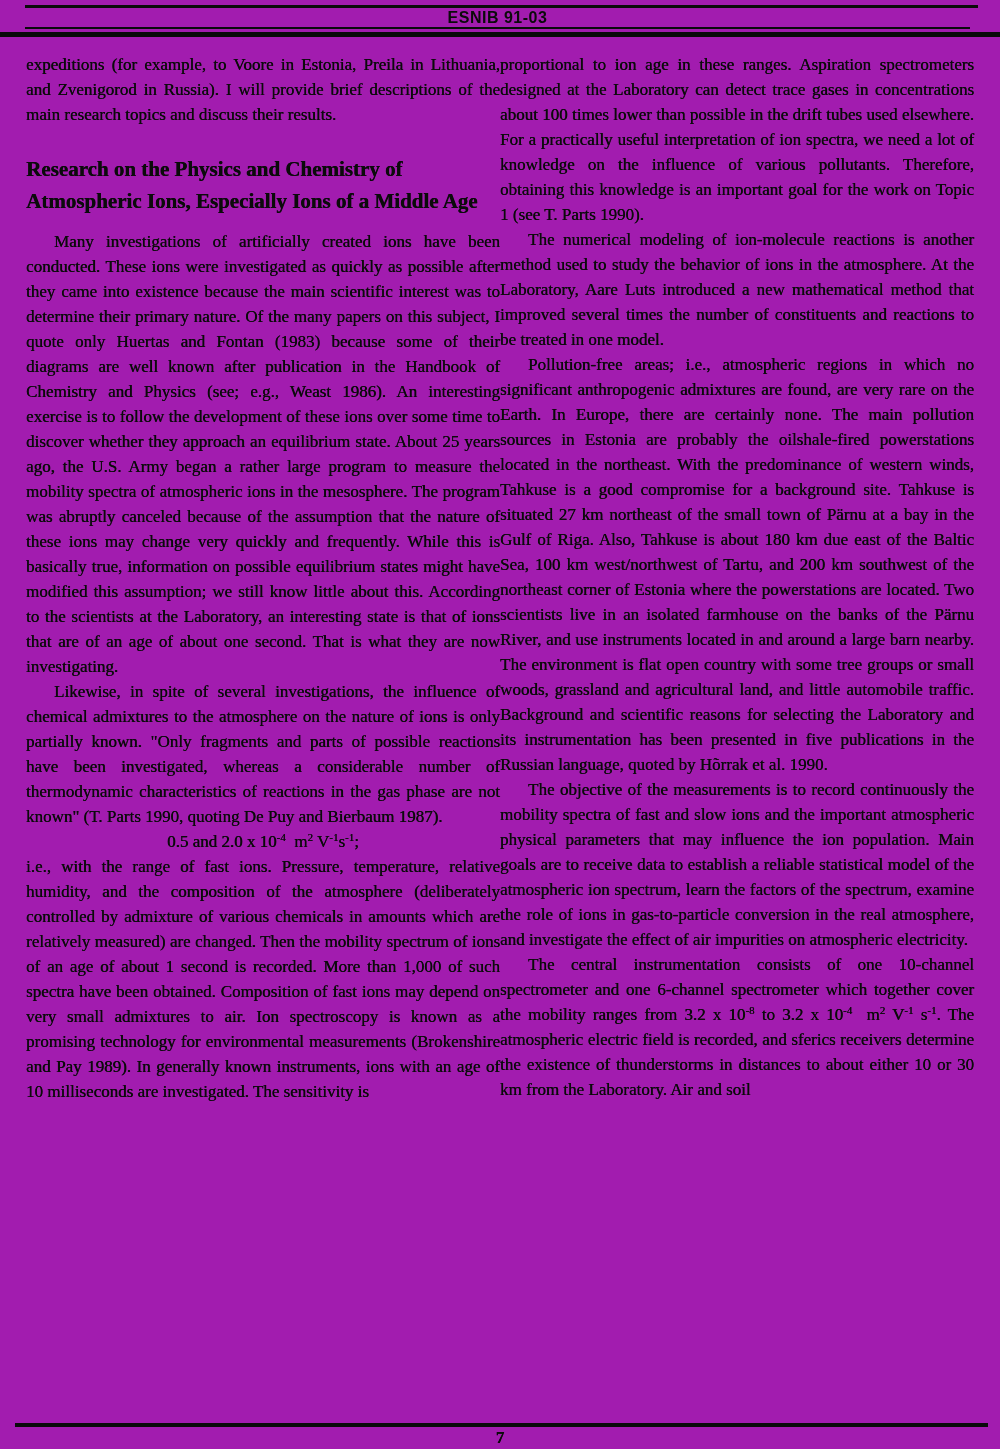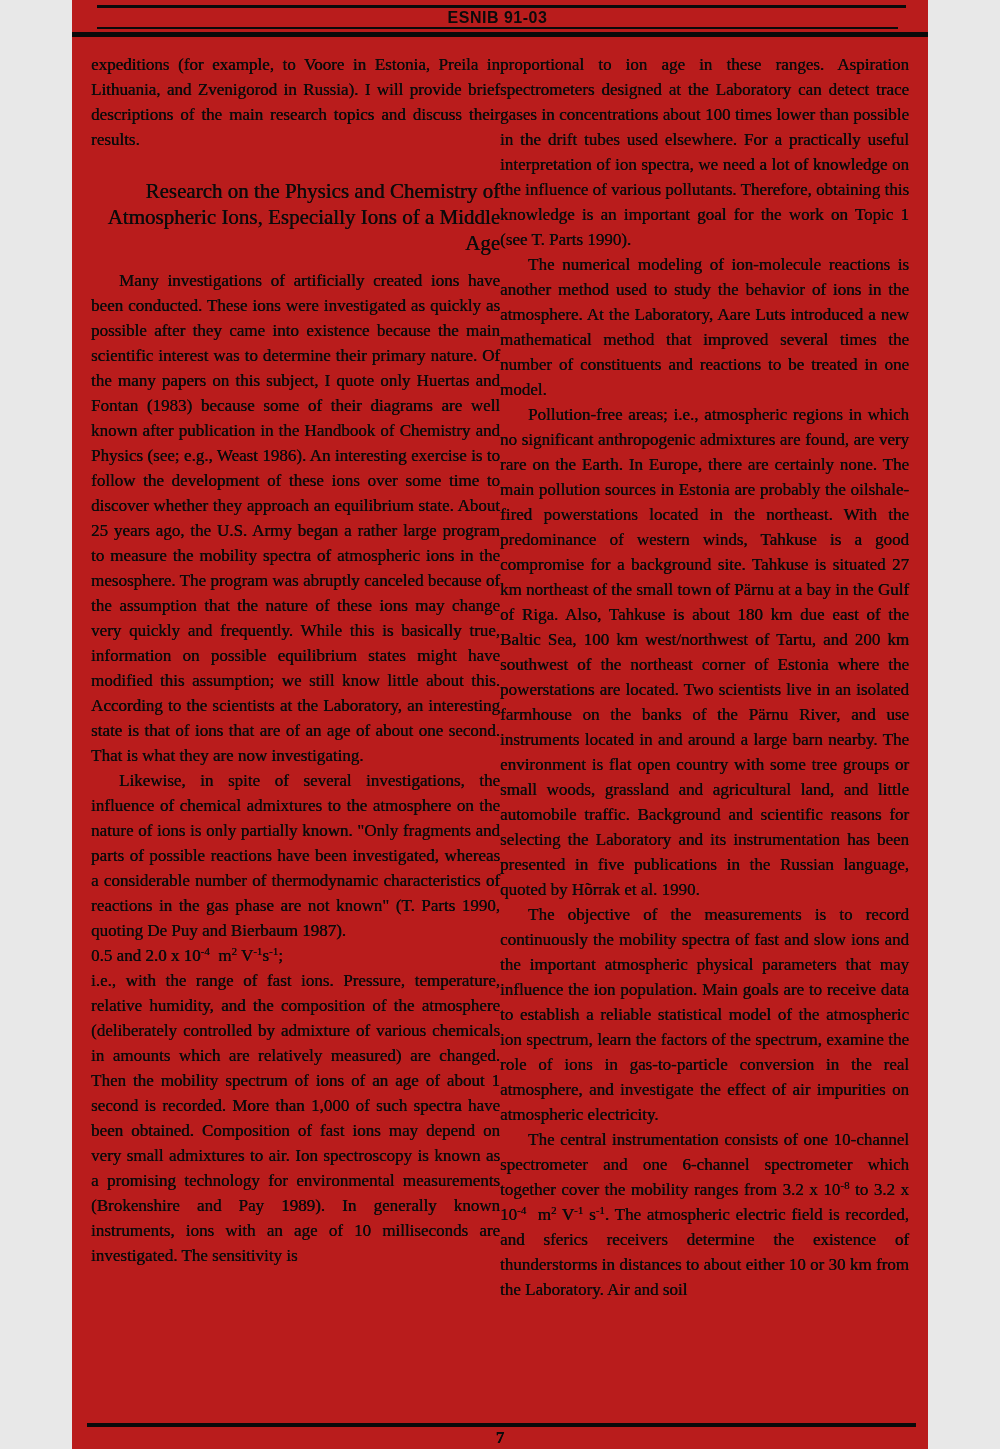--- a/index.html
+++ b/index.html
@@ -2,24 +2,24 @@
 <html><head>
 <meta charset="utf-8">
 <style>
   html, body {
     margin: 0;
     padding: 0;
     background: #e8e8e8;
   }
   .page {
     position: relative;
-    width: 856px;
+    width: 1000px;
     height: 1449px;
     margin: 0 auto;
-    background: #b91c1c;
+    background: #a21caf;
     color: #0b0b0b;
     overflow: hidden;
     font-family: "Liberation Serif", serif;
   }
   
   .page-header {
     position: absolute;
     top: 0; left: 0; right: 0;
     padding-top: 5px;
   }
@@ -47,52 +47,52 @@
     background: #0a0a0a;
     margin: 3px 0 0 0;
   }
   
   .columns {
     position: absolute;
     top: 52px;
     left: 0;
     right: 0;
     display: flex;
-    padding: 0 19px;
+    padding: 0 26px;
   }
   .column {
     flex: 1 1 0;
     min-width: 0;
   }
   .para {
     margin: 0;
     font-size: 17px;
     line-height: 25px;
     text-align: justify;
     text-shadow: 0.35px 0 0 currentColor;
   }
   .para.indent {
     text-indent: 28px;
   }
   .para.formula {
-    text-align: left;
+    text-align: center;
     text-indent: 0;
   }
   .para sup {
     font-size: 11px;
     line-height: 0;
     vertical-align: 6px;
     text-shadow: 0.25px 0 0 currentColor;
   }
   .section-heading {
     margin: 26px 0 12px 0;
     font-size: 21px;
-    line-height: 26px;
-    font-weight: 400;
-    text-align: right;
+    line-height: 32px;
+    font-weight: 700;
+    text-align: left;
     text-shadow: 0.4px 0 0 currentColor;
   }
   
   .page-footer {
     position: absolute;
     left: 0; right: 0;
     bottom: 0;
     height: 26px;
   }
   .footer-rule {

